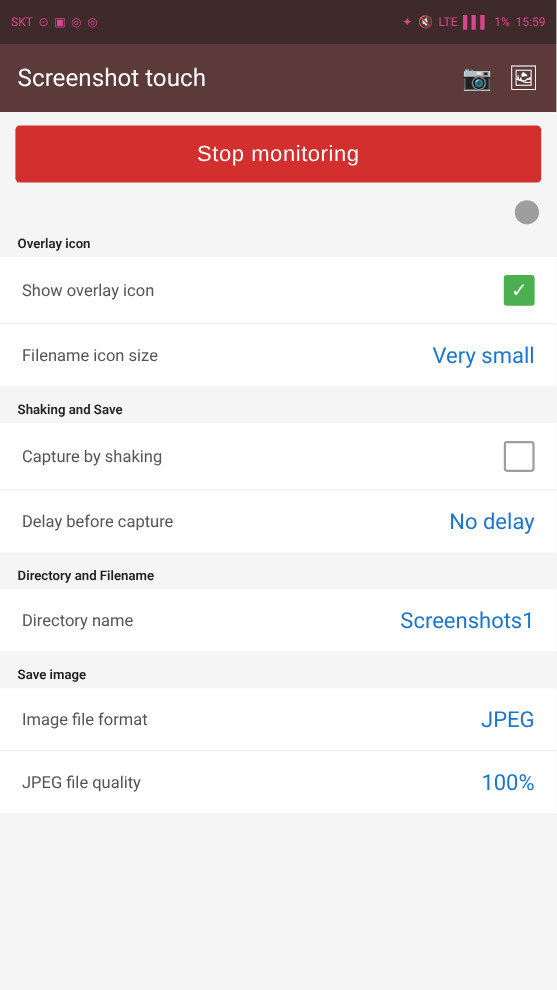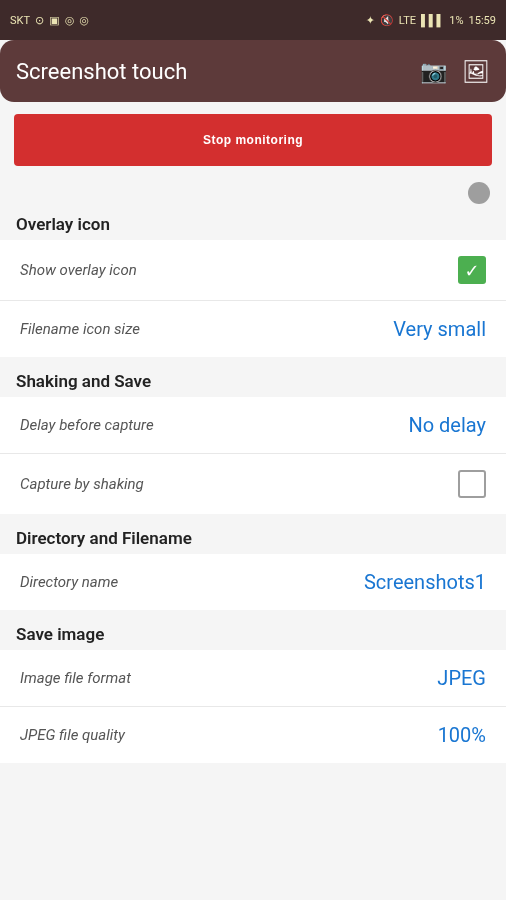--- a/index.html
+++ b/index.html
@@ -13,21 +13,21 @@
 
     
     .status-bar {
       width: 100%;
       height: 40px;
       background: #3e2a2a;
       display: flex;
       align-items: center;
       justify-content: space-between;
       padding: 0 10px;
-      color: #fef9c3;
+      color: #ec4899;
       font-size: 13px;
     }
     .status-left {
       display: flex;
       align-items: center;
       gap: 5px;
     }
     .status-right {
       display: flex;
       align-items: center;
@@ -41,21 +41,20 @@
 
     
     .app-bar {
       width: 100%;
       height: 62px;
       background: #5d3a3a;
       display: flex;
       align-items: center;
       padding: 0 16px;
       color: white;
-      border-radius: 14px;
     }
     .app-bar-title {
       font-size: 22px;
       font-weight: 400;
       flex: 1;
     }
     .app-bar-icons {
       display: flex;
       gap: 14px;
       align-items: center;
@@ -76,43 +75,43 @@
       padding: 12px 14px;
       background: #f5f5f5;
     }
     .stop-btn {
       width: 100%;
       background: #d32f2f;
       color: white;
       border: none;
       border-radius: 4px;
       height: 52px;
-      font-size: 12px;
-      font-weight: 700;
+      font-size: 20px;
+      font-weight: 400;
       cursor: pointer;
       letter-spacing: 0.5px;
     }
 
     
     .toggle-row {
       display: flex;
       justify-content: flex-end;
       padding: 4px 16px 0 16px;
     }
     .toggle-circle {
       width: 22px;
       height: 22px;
       border-radius: 50%;
       background: #9e9e9e;
     }
 
     
     .section-header {
       padding: 10px 16px 6px 16px;
-      font-size: 17px;
+      font-size: 12px;
       font-weight: 600;
       color: #222;
       background: #f5f5f5;
     }
 
     
     .setting-row {
       display: flex;
       align-items: center;
       justify-content: space-between;
@@ -133,21 +132,20 @@
       color: #999;
     }
     .setting-value {
       font-size: 20px;
       color: #1976d2;
     }
     .setting-label-group {
       display: flex;
       flex-direction: column;
       gap: 20px;
-      font-style: italic;
     }
 
     
     .checkbox-green {
       width: 28px;
       height: 28px;
       background: #4caf50;
       border-radius: 3px;
       display: flex;
       align-items: center;
@@ -226,30 +224,30 @@
             </div>
             <span class="setting-value">Very small</span>
           </div>
         </div>
       </div>
       <div class="section-block">
         <div class="section-header">Shaking and Save</div>
         <div class="rows-block">
           <div class="setting-row">
             <div class="setting-label-group">
+              <span class="setting-label">Capture by shaking</span>
+            </div>
+            <div class="checkbox-empty"></div>
+          </div>
+          <div class="setting-row">
+            <div class="setting-label-group">
               <span class="setting-label">Delay before capture</span>
             </div>
             <span class="setting-value">No delay</span>
           </div>
-          <div class="setting-row">
-            <div class="setting-label-group">
-              <span class="setting-label">Capture by shaking</span>
-            </div>
-            <div class="checkbox-empty"></div>
-          </div>
         </div>
       </div>
       <div class="section-block">
         <div class="section-header">Directory and Filename</div>
         <div class="rows-block">
           <div class="setting-row">
             <div class="setting-label-group">
               <span class="setting-label">Directory name</span>
             </div>
             <span class="setting-value">Screenshots1</span>

